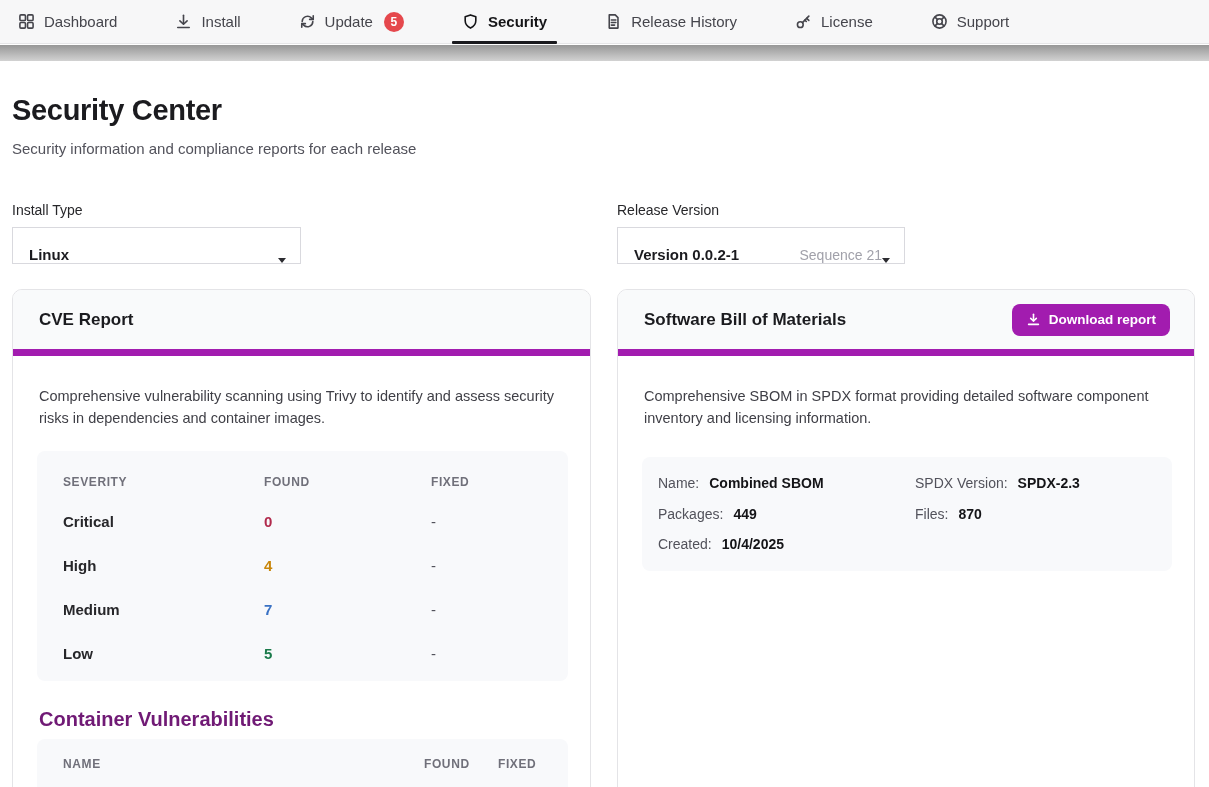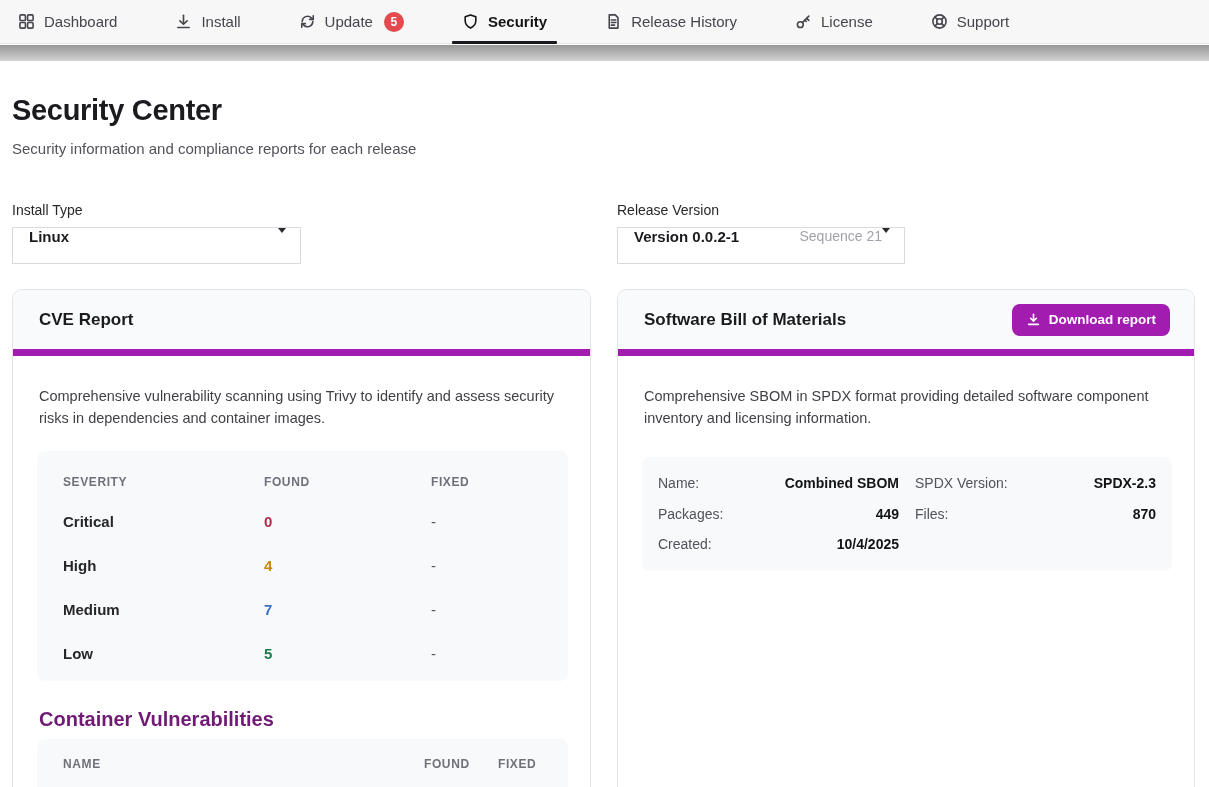--- a/index.html
+++ b/index.html
@@ -51,21 +51,21 @@
   .page-subtitle {
     position: absolute; left: 12px; top: 140px;
     font-size: 15px; color: #52525b;
   }
 
   
   .field-label { position: absolute; font-size: 14px; font-weight: 500; color: #27272a; }
   .select-box {
     position: absolute; height: 37px; background: #fff;
     border: 1px solid #d9d9de; border-radius: 0;
-    display: flex; align-items: flex-start;
+    display: flex; align-items: flex-end;
     padding: 0 14px 0 16px; cursor: pointer;
   }
   .select-box .value { font-size: 15px; font-weight: 700; color: #1b1b1f; }
   .select-box .spacer { flex: 1; }
   .select-box .hint { font-size: 14px; color: #a1a1aa; }
   .caret-down {
     width: 0; height: 0;
     border-left: 4.5px solid transparent; border-right: 4.5px solid transparent;
     border-top: 5.5px solid #2b2b30;
   }
@@ -136,21 +136,21 @@
     padding: 0 14px; cursor: pointer;
   }
   .sbom-info {
     position: absolute; left: 24px; top: 167px; width: 530px; height: 114px;
     background: #f8f9fb; border-radius: 8px;
     display: flex; gap: 16px; padding: 11px 16px;
   }
   .sbom-col { flex: 1; display: flex; flex-direction: column; }
   .sbom-row {
     height: 30.5px; display: flex; align-items: center;
-    justify-content: space-between; 
+    justify-content: flex-start; gap: 10px;
   }
   .sbom-label { font-size: 14px; color: #52525b; white-space: nowrap; }
   .sbom-value { font-size: 14px; font-weight: 700; color: #141417; text-align: right; white-space: nowrap; }
 </style>
 </head>
 <body>
 
 <div class="canvas">
 
   <nav class="navbar">

